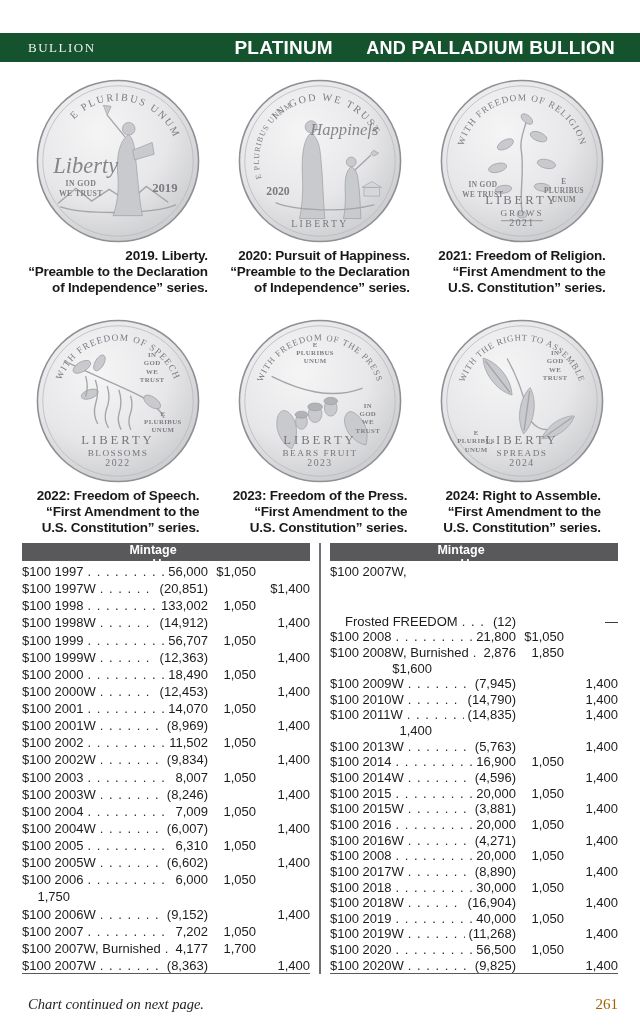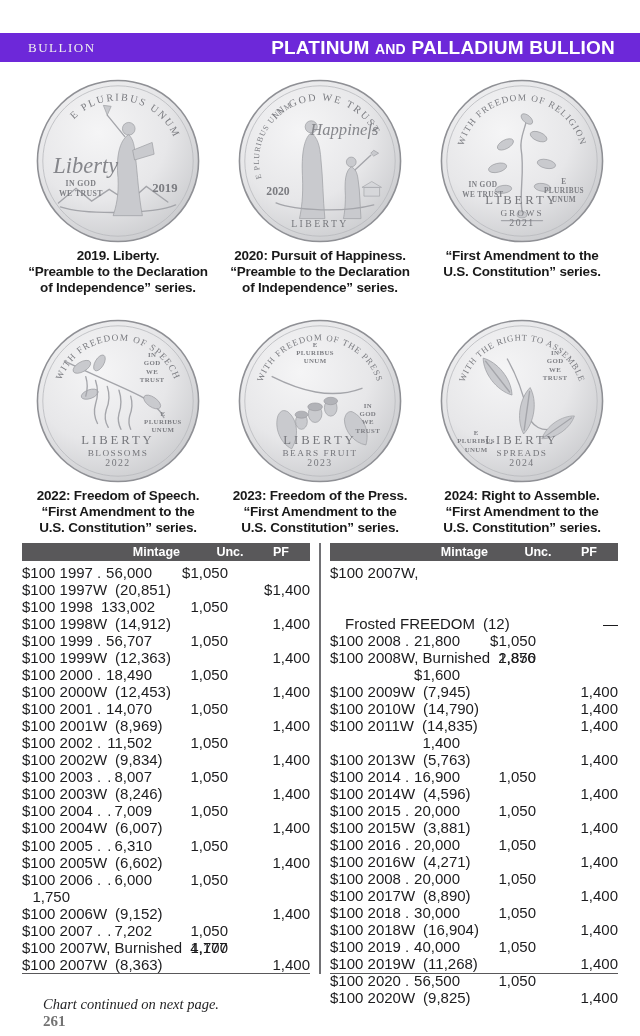--- a/index.html
+++ b/index.html
@@ -4,37 +4,37 @@
 <style>
   html,body { margin:0; padding:0; background:#ffffff; }
   .page {
     position:relative; width:640px; height:1036px; background:#ffffff;
     font-family:"Liberation Sans", sans-serif; color:#1c1c1e; overflow:hidden;
   }
 
   
   .band {
     position:absolute; top:33px; left:0; right:0; height:29px;
-    background:#6d28d9; display:flex; align-items:center;
+    background:#14532d; display:flex; align-items:center;
     justify-content:space-between; padding:0 25px 0 28px; box-sizing:border-box;
   }
   .band .section {
     font-family:"Liberation Serif", serif; font-size:13px; letter-spacing:1.5px;
     color:#efefef;
   }
   .band .title { color:#ffffff; font-weight:bold; font-size:19px; letter-spacing:.2px; white-space:nowrap; }
-  .band .title .tand { font-size:14px; }
+  .band .title .tand { font-size:18px;margin-left:28px; }
 
   
   .coins-row { position:absolute; left:22px; right:22px; display:flex; justify-content:space-between; }
   .row1 { top:78px; }
   .row2 { top:318px; }
   .coin-card { width:192px; margin:0; display:flex; flex-direction:column; align-items:center; }
   .coin-art-holder { width:166px; height:166px; }
-  figcaption { margin-top:4px; text-align:center; }
+  figcaption { margin-top:4px; text-align:right; }
   .cap-line {
     font-size:13.5px; font-weight:bold; line-height:16px; color:#191919;
     letter-spacing:-0.2px; white-space:nowrap;
   }
 
   svg.coin-art .mstroke { stroke:#a4a5aa; fill:none; stroke-width:1.4; stroke-linecap:round; }
   svg.coin-art .mfill   { fill:#c9cace; stroke:#9b9ca1; stroke-width:0.7; }
   svg.coin-art .mdark   { fill:#b2b3b8; stroke:#94959a; stroke-width:0.6; }
   svg.coin-art .mlight  { fill:#d6d7da; stroke:#a4a5aa; stroke-width:0.7; }
   svg.coin-art text { font-family:"Liberation Serif", serif; fill:#7b7c81; }
@@ -42,41 +42,41 @@
   svg.coin-art .cscript { font-style:italic; fill:#85868b; }
   svg.coin-art .cyear { font-weight:bold; fill:#7b7c81; }
   svg.coin-art .cbottom { fill:#76777c; }
 
   
   .tables { position:absolute; top:543px; left:22px; right:22px; display:flex; justify-content:space-between; }
   .vdiv { width:2px; background:#717175; }
   .table { width:288px; border-bottom:1.5px solid #59585a; }
   .thead {
     height:18px; background:#59585a; color:#ffffff; font-weight:bold; font-size:12.5px;
-    display:flex; align-items:center; box-sizing:border-box; padding:0 2px;
+    display:flex; align-items:center; box-sizing:border-box; padding:0 2px;flex-direction:column;
   }
   .thead .hfill { flex:1; text-align:right; padding-right:26px; }
   .thead .hunc { width:48px; text-align:center; }
   .thead .hpf  { width:54px; text-align:center; }
   .tbody { height:412px; display:flex; flex-direction:column; justify-content:space-between; padding-top:3px; box-sizing:border-box; }
-  .trow { display:flex; align-items:baseline; font-size:15px;gap:28px; }
+  .trow { display:flex; align-items:baseline; font-size:13px; }
   .lmain { flex:1; display:flex; align-items:baseline; min-width:0; }
   .lbl { white-space:nowrap; }
   .leader { flex:1; overflow:hidden; white-space:nowrap; margin:0 4px; color:#2b2b2d; }
   .leader::after { content:". . . . . . . . . . . . . . . . . . . . . . . . . . . . . . ."; letter-spacing:1px; }
   .mint { white-space:nowrap; }
   .unc { width:48px; text-align:right; white-space:nowrap; }
   .pf  { width:54px; text-align:right; white-space:nowrap; }
   .trow.indent .lbl { padding-left:15px;margin-top:34px; }
   .trow.noleader .leader { visibility:hidden; }
 
   
-  .pfooter { position:absolute; top:996px; left:28px; right:22px; display:flex; justify-content:space-between; align-items:baseline;flex-direction:column; }
+  .pfooter { position:absolute; top:996px; left:28px; right:22px; display:flex; justify-content:space-between; align-items:baseline; }
   .note { font-family:"Liberation Serif", serif; font-style:italic; font-size:14.5px; color:#242426; }
-  .pageno { font-family:"Liberation Serif", serif; font-weight:bold; font-size:15px; color:#737373;margin-left:15px; }
+  .pageno { font-family:"Liberation Serif", serif; font-weight:normal; font-size:15px; color:#a16207;margin-left:15px; }
 </style>
 </head>
 <body>
 
 <div class="page">
 
   <header class="band">
     <span class="section">BULLION</span>
     <span class="title"><span>PLATINUM</span> <span class="tand">AND</span> <span>PALLADIUM BULLION</span></span>
   </header>
@@ -183,20 +183,21 @@
             <text x="45" y="112" text-anchor="middle" class="cgroup" style="font-size:7.5px;letter-spacing:.4px">IN GOD</text>
             <text x="45" y="121.5" text-anchor="middle" class="cgroup" style="font-size:7.5px;letter-spacing:.4px">WE TRUST</text>
             <text x="128" y="109" text-anchor="middle" class="cgroup" style="font-size:7.5px;letter-spacing:.4px">E</text>
             <text x="128" y="118" text-anchor="middle" class="cgroup" style="font-size:7.5px;letter-spacing:.4px">PLURIBUS</text>
             <text x="128" y="127" text-anchor="middle" class="cgroup" style="font-size:7.5px;letter-spacing:.4px">UNUM</text>
             <text x="85" y="129" text-anchor="middle" class="cbottom" style="font-size:13px;letter-spacing:3px">LIBERTY</text>
             <text x="85" y="141" text-anchor="middle" class="cbottom" style="font-size:9.5px;letter-spacing:2px">GROWS</text>
             <text x="85" y="152" text-anchor="middle" class="cbottom" style="font-size:10px;letter-spacing:1.5px">2021</text>
           </svg></div>
     <figcaption>
+      <div class="cap-line">2021: Freedom of Religion.</div>
       <div class="cap-line">“First Amendment to the</div>
       <div class="cap-line">U.S. Constitution” series.</div>
     </figcaption>
   </figure>
 </section>
   <section class="coins-row row2" id="coins-row-2">
   <figure class="coin-card">
     <div class="coin-art-holder"><svg viewBox="0 0 170 170" width="166" height="166" class="coin-art">
             <defs>
               <radialGradient id="g3" cx="38%" cy="32%" r="78%">

